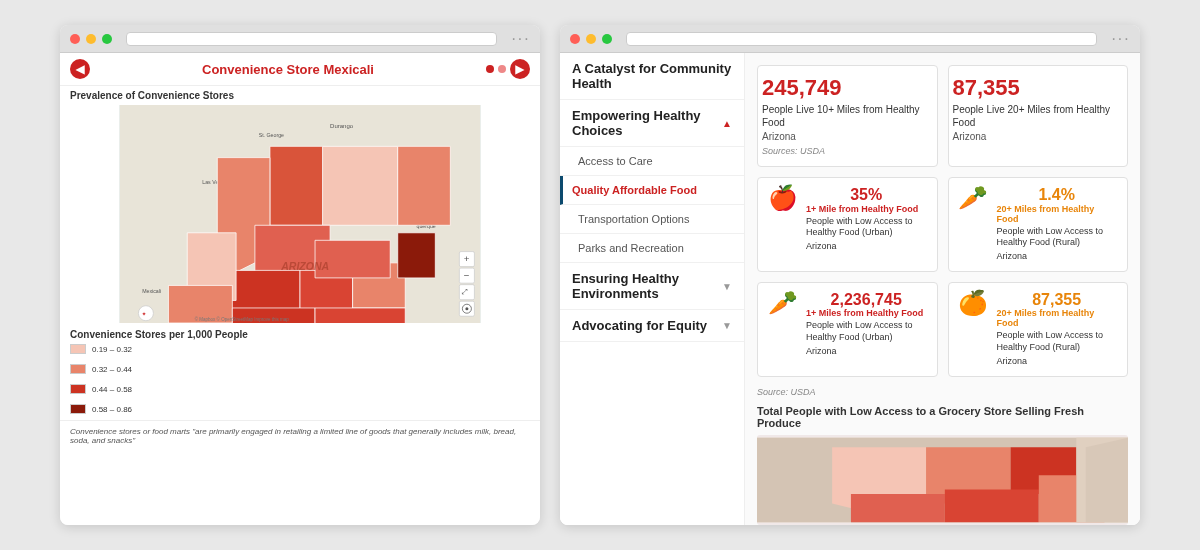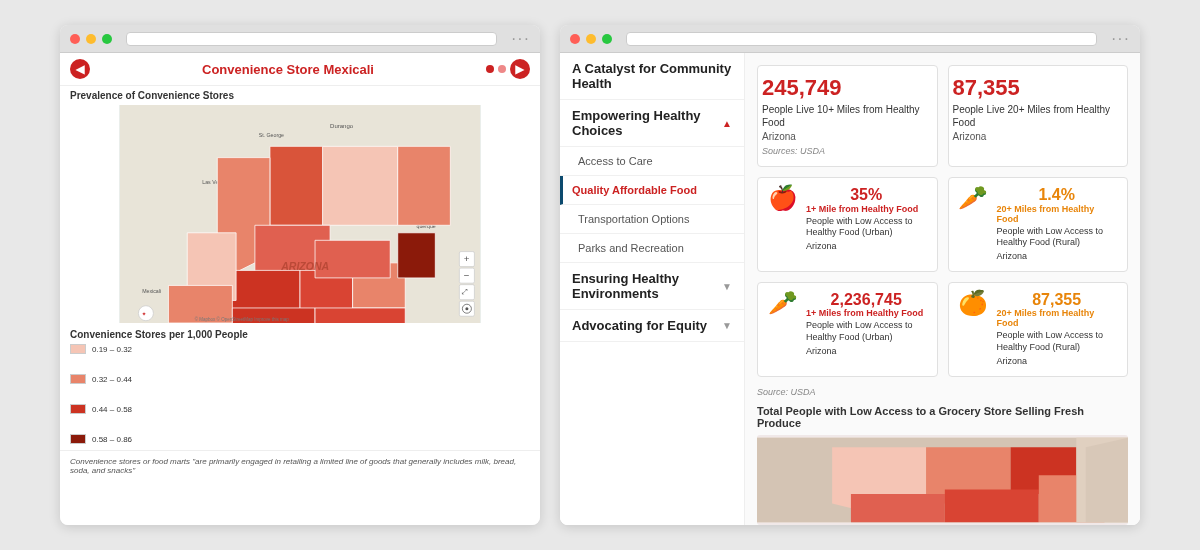--- a/index.html
+++ b/index.html
@@ -126,21 +126,21 @@
     .legend-title {
       font-size: 10px;
       font-weight: bold;
       color: #333;
       margin-bottom: 4px;
     }
 
     .legend-items {
       display: flex;
       flex-direction: column;
-      gap: 20px;
+      gap: 10px;
     }
 
     .legend-item {
       display: flex;
       align-items: center;
       gap: 6px;
     }
 
     .legend-box {
       width: 16px;

